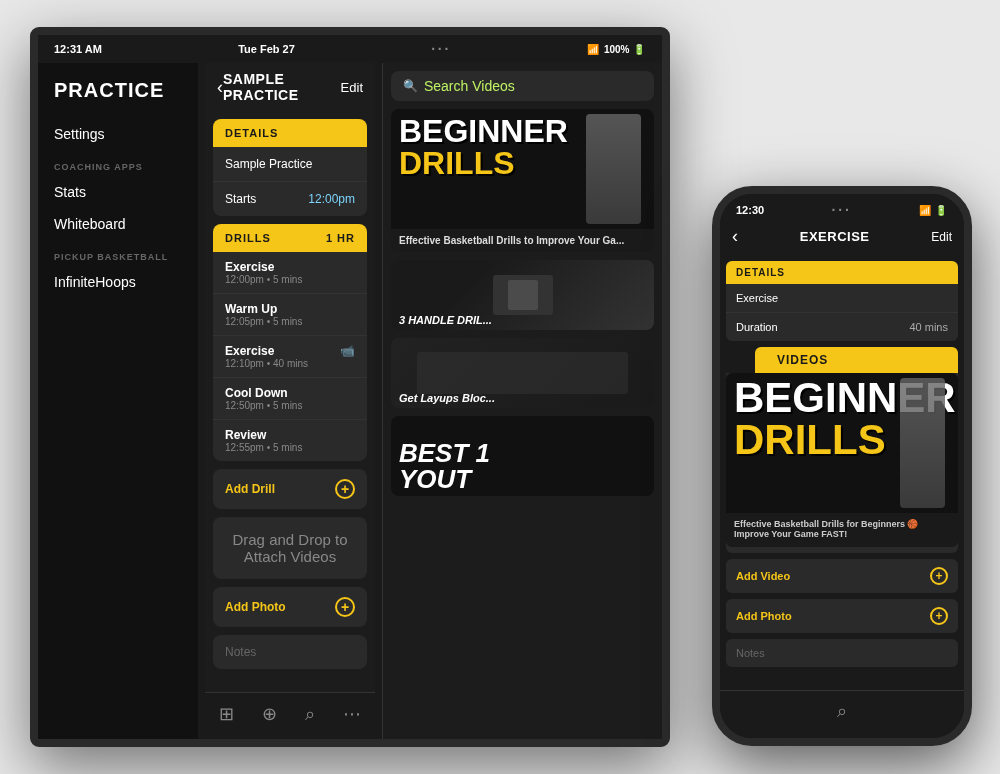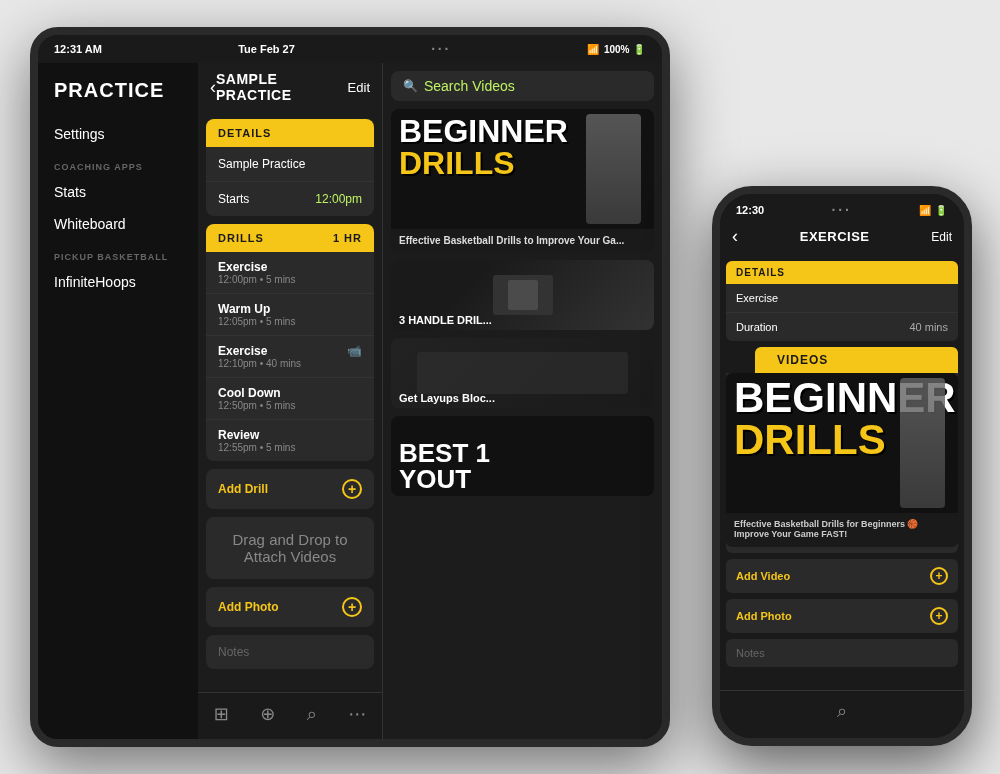--- a/index.html
+++ b/index.html
@@ -12,21 +12,21 @@
       display: flex;
       align-items: center;
       justify-content: center;
     }
 
     
     .tablet {
       width: 640px;
       height: 720px;
       background: #1a1a1a;
-      border-radius: 28px;
+      border-radius: 9px;
       border: 8px solid #2a2a2a;
       box-shadow: 0 20px 60px rgba(0,0,0,0.5);
       overflow: hidden;
       display: flex;
       flex-direction: column;
       position: absolute;
       left: 30px;
       top: 27px;
     }
 
@@ -38,20 +38,21 @@
       background: #1a1a1a;
       font-size: 11px;
       color: #fff;
       font-weight: 600;
     }
 
     .tablet-content {
       display: flex;
       flex: 1;
       overflow: hidden;
+      gap: 7px;
     }
 
     
     .sidebar {
       width: 160px;
       background: #111;
       padding: 16px 0;
       flex-shrink: 0;
     }
 
@@ -147,21 +148,21 @@
       color: #fff;
       font-size: 12px;
       border-bottom: 1px solid #333;
       display: flex;
       justify-content: space-between;
     }
 
     .detail-row:last-child { border-bottom: none; }
 
     .detail-value {
-      color: #bef264;
+      color: #7dd3fc;
       font-size: 12px;
     }
 
     .drill-item {
       padding: 8px 12px;
       border-bottom: 1px solid #333;
       display: flex;
       justify-content: space-between;
       align-items: flex-start;
     }
@@ -314,20 +315,21 @@
 
     .video-thumb-small {
       width: 100%;
       height: 70px;
       background: #701a75;
       display: flex;
       align-items: center;
       justify-content: center;
       position: relative;
       overflow: hidden;
+      font-style: italic;
     }
 
     .handle-drill-bg {
       width: 100%;
       height: 100%;
       background: linear-gradient(135deg, #1a1a1a 30%, #333 100%);
       display: flex;
       align-items: center;
       justify-content: center;
     }

